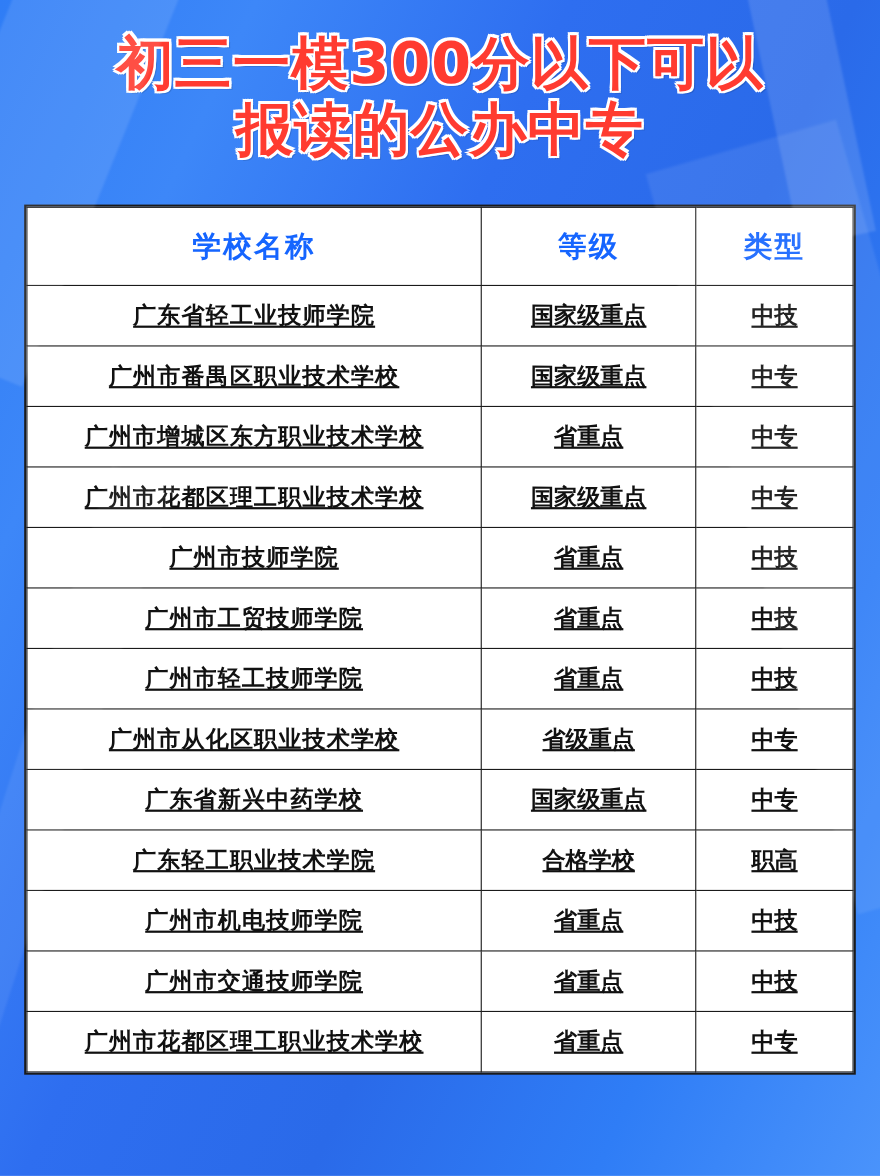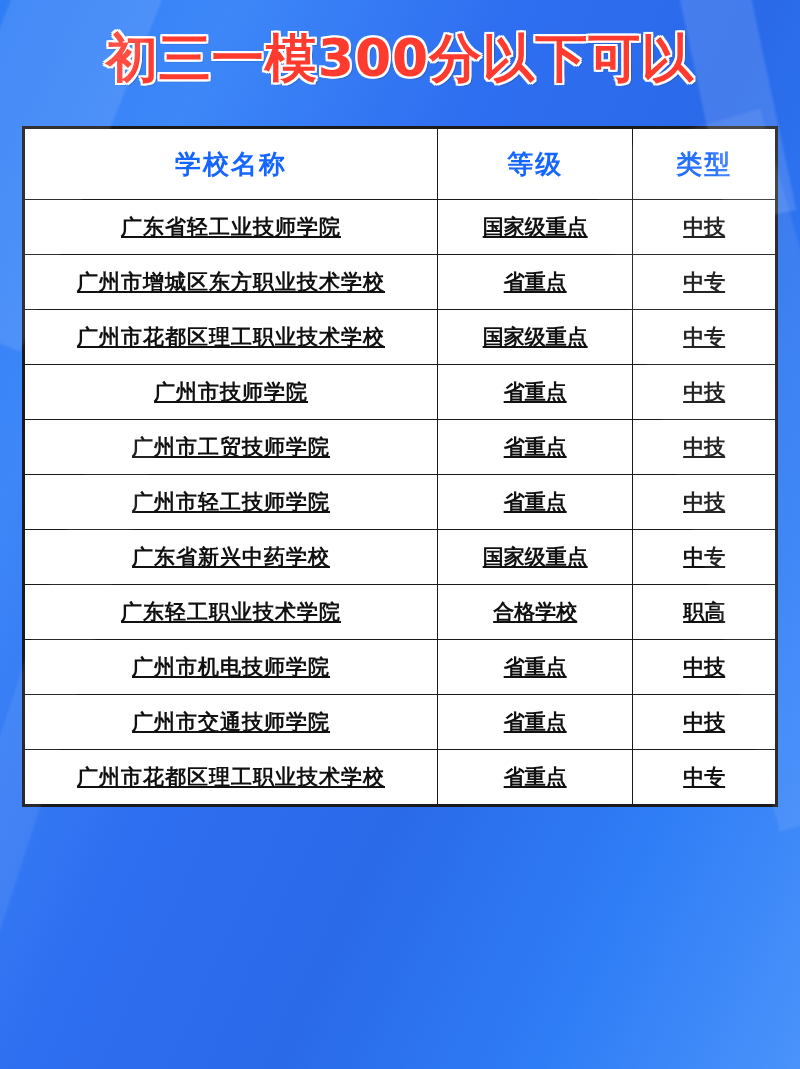--- a/index.html
+++ b/index.html
@@ -96,20 +96,21 @@
 
 <div class="page">
 
   <div class="bg-streak streak-a"></div>
   <div class="bg-streak streak-b"></div>
   <div class="bg-streak streak-c"></div>
   <div class="bg-streak streak-d"></div>
 
   <div class="title-block">
     <div class="title-line">初三一模300分以下可以</div>
+    <div class="title-line">报读的公办中专</div>
   </div>
 
   <div class="table-wrap">
     <table class="schools">
       <colgroup>
         <col class="c-name">
         <col class="c-level">
         <col class="c-type">
       </colgroup>
       <thead>
@@ -117,20 +118,25 @@
           <th>学校名称</th>
           <th>等级</th>
           <th>类型</th>
         </tr>
       </thead>
       <tbody id="schools-body">
           <tr>
             <td class="name">广东省轻工业技师学院</td>
             <td>国家级重点</td>
             <td>中技</td>
+          </tr>
+          <tr>
+            <td class="name">广州市番禺区职业技术学校</td>
+            <td>国家级重点</td>
+            <td>中专</td>
           </tr>
           <tr>
             <td class="name">广州市增城区东方职业技术学校</td>
             <td>省重点</td>
             <td>中专</td>
           </tr>
           <tr>
             <td class="name">广州市花都区理工职业技术学校</td>
             <td>国家级重点</td>
             <td>中专</td>
@@ -142,20 +148,25 @@
           </tr>
           <tr>
             <td class="name">广州市工贸技师学院</td>
             <td>省重点</td>
             <td>中技</td>
           </tr>
           <tr>
             <td class="name">广州市轻工技师学院</td>
             <td>省重点</td>
             <td>中技</td>
+          </tr>
+          <tr>
+            <td class="name">广州市从化区职业技术学校</td>
+            <td>省级重点</td>
+            <td>中专</td>
           </tr>
           <tr>
             <td class="name">广东省新兴中药学校</td>
             <td>国家级重点</td>
             <td>中专</td>
           </tr>
           <tr>
             <td class="name">广东轻工职业技术学院</td>
             <td>合格学校</td>
             <td>职高</td>

